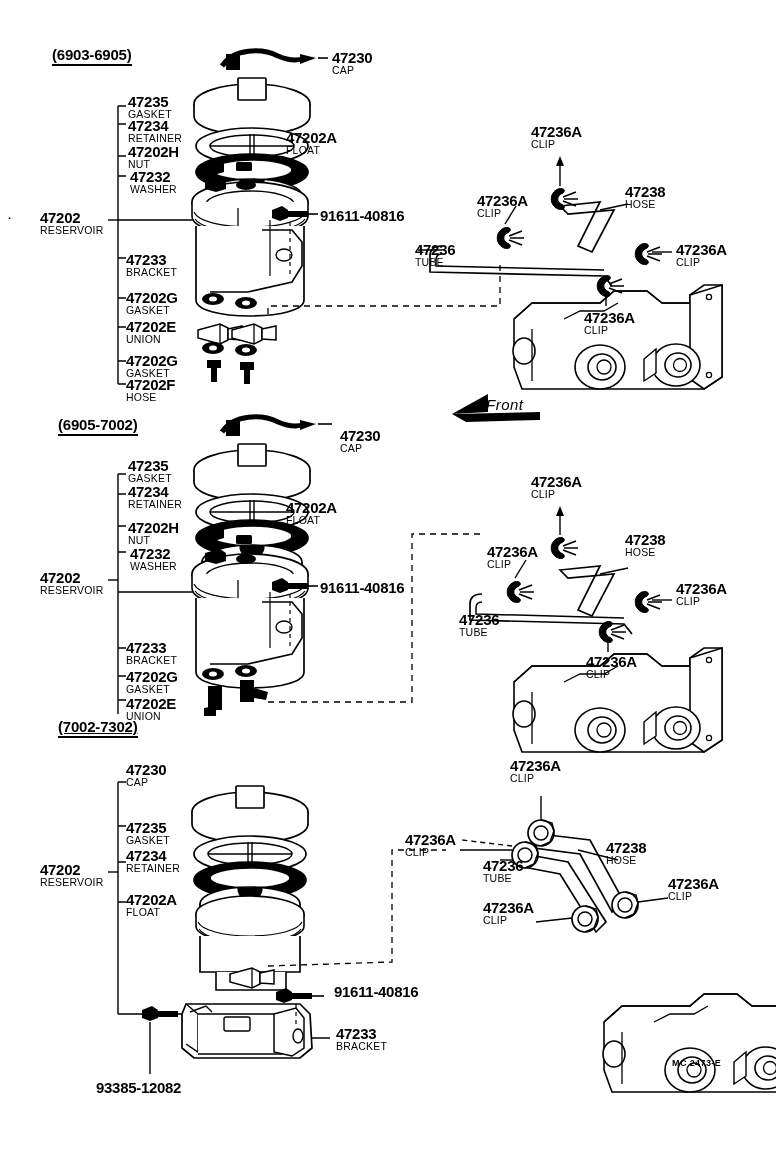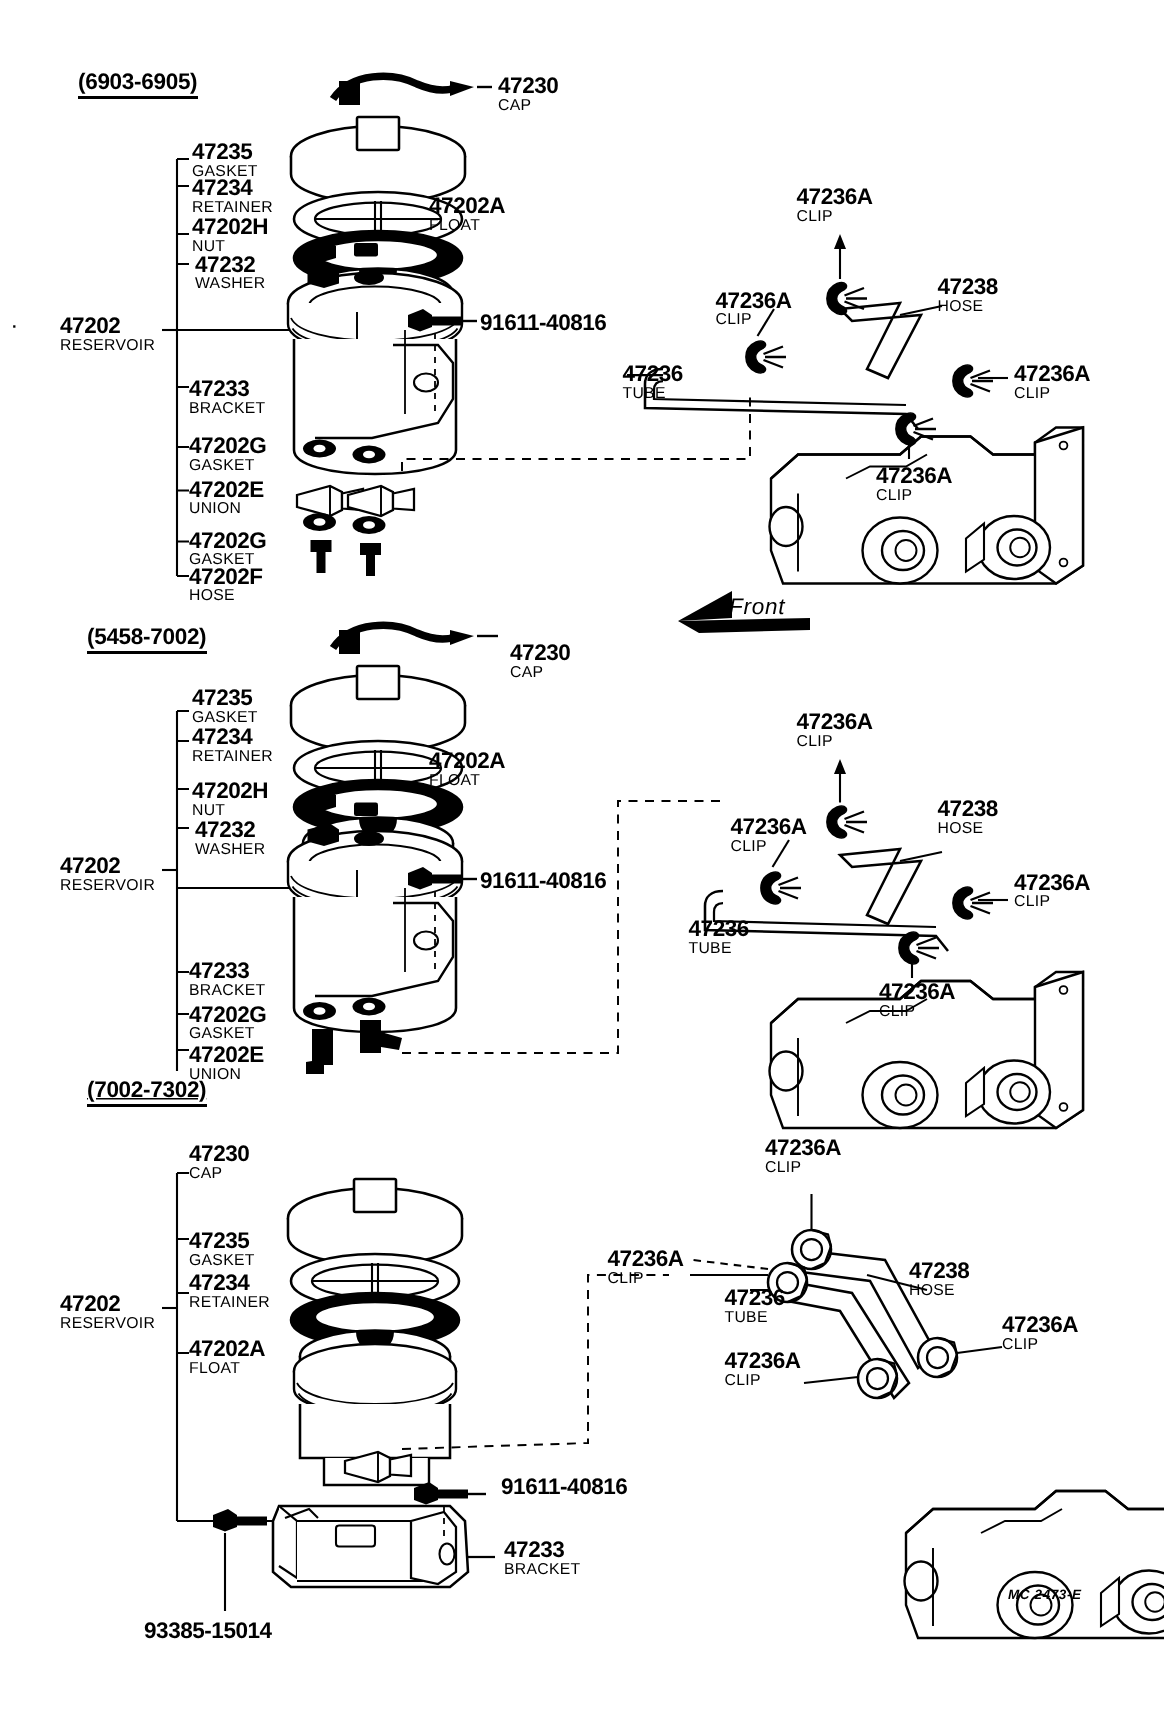--- a/index.html
+++ b/index.html
@@ -7,21 +7,21 @@
        font-family:"Liberation Sans",sans-serif;color:#000;}
   #page{position:absolute;left:0;top:14px;width:776px;height:1152px;}
   svg#art{position:absolute;left:0;top:0;width:776px;height:1152px;}
 
   .lbl{position:absolute;white-space:nowrap;line-height:1.0;}
   .num{font-size:15px;font-weight:bold;letter-spacing:-0.3px;}
   .sub{font-size:10.5px;font-weight:normal;letter-spacing:0.2px;}
   .lbl .num,.lbl .sub{display:block;}
   .hdr{position:absolute;font-size:15px;font-weight:bold;letter-spacing:-0.2px;
        border-bottom:2.5px solid #000;padding-bottom:1px;}
-  .code{position:absolute;font-size:9px;font-weight:bold;letter-spacing:0.4px;font-style:italic;}
+  .code{position:absolute;font-size:9px;font-weight:bold;letter-spacing:0.4px;}
   .front{position:absolute;font-size:15px;font-style:italic;letter-spacing:0.5px;}
   .tick{position:absolute;font-size:11px;font-weight:bold;}
 </style>
 </head>
 <body>
 
 <div id="page">
 
 <svg id="art" viewBox="0 0 776 1152">
   <defs>
@@ -297,21 +297,21 @@
   <path d="M512,836 L460,836" stroke="#000" stroke-width="1.4"></path>
   <path d="M638,888 L668,884" stroke="#000" stroke-width="1.4"></path>
   <path d="M572,904 L536,908" stroke="#000" stroke-width="1.4"></path>
   <path d="M268,952 L392,948 L392,836 L446,836" stroke="#000" stroke-width="1.3" stroke-dasharray="6,5" fill="none"></path>
 
   <path d="M452,400 L540,398 L540,406 L466,408 Z" fill="#000"></path>
   <path d="M452,400 L488,380 L488,398 Z" fill="#000"></path>
 </svg>
 
 <div class="hdr" style="left:52px;top:32px;">(6903-6905)</div>
-<div class="hdr" style="left:58px;top:402px;">(5458-7002)</div>
+<div class="hdr" style="left:58px;top:402px;">(6905-7002)</div>
 <div class="hdr" style="left:58px;top:704px;text-decoration:underline;">(7002-7302)</div>
 
 <div class="lbl" style="left:40px;top:196px;">
   <span class="num">47202</span>
   <span class="sub">RESERVOIR</span>
     </div>
 
 <div class="lbl" style="left:332px;top:36px;">
   <span class="num">47230</span>
   <span class="sub">CAP</span>
@@ -513,21 +513,21 @@
 <div class="lbl" style="left:334px;top:970px;">
   <span class="num">91611-40816</span>
     </div>
 
 <div class="lbl" style="left:336px;top:1012px;">
   <span class="num">47233</span>
   <span class="sub">BRACKET</span>
     </div>
 
 <div class="lbl" style="left:96px;top:1066px;">
-  <span class="num">93385-15014</span>
+  <span class="num">93385-12082</span>
     </div>
 
 <div class="lbl" style="left:510px;top:744px;">
   <span class="num">47236A</span>
   <span class="sub">CLIP</span>
     </div>
 
 <div class="lbl" style="left:405px;top:818px;">
   <span class="num">47236A</span>
   <span class="sub">CLIP</span>

